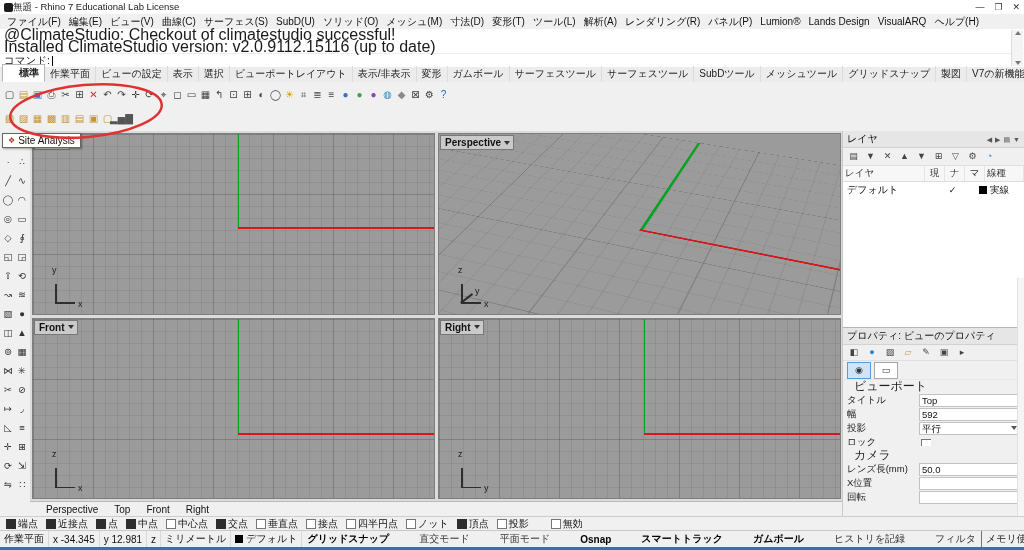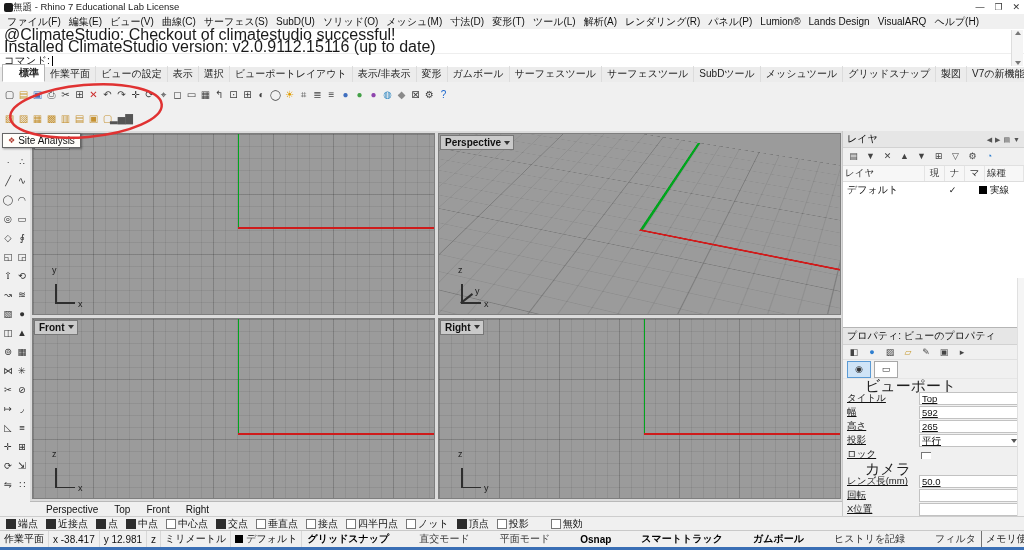--- a/index.html
+++ b/index.html
@@ -114,23 +114,23 @@
   .lr-swatch{width:8px;height:8px;background:#000;}
   .lr-lt{width:34px;font-size:9.5px;white-space:nowrap;overflow:hidden;}
   .properties-panel{flex:1;display:flex;flex-direction:column;overflow:hidden;}
   .prop-tabs{height:15px;display:flex;align-items:center;gap:2px;padding:0 3px;border-bottom:1px solid #e0e0e0;}
   .pt-icon{width:16px;height:13px;display:flex;align-items:center;justify-content:center;}
   .pt-icon .glyph{font-size:9px;color:#444;line-height:1;}
   .view-buttons{height:18px;display:flex;align-items:center;gap:3px;padding:0 4px;border-bottom:1px solid #e6e6e6;}
   .vb{width:22px;height:15px;border:1px solid #a8a8a8;background:#fff;display:flex;align-items:center;justify-content:center;}
   .vb .glyph{font-size:9px;color:#333;line-height:1;}
   .vb.on{background:#cfe4f7;border-color:#5b9bd5;}
-  .section-label{height:13px;line-height:13px;padding-left:22px;font-size:15px;color:#1e1e1e;}
+  .section-label{height:13px;line-height:13px;padding-left:4px;font-size:12px;color:#1e1e1e;margin-left:7px;}
   .prop-rows{padding:0 4px;}
-  .prop-row{display:flex;align-items:center;height:14px;margin-bottom:0;text-decoration:underline;}
+  .prop-row{display:flex;align-items:center;height:14px;margin-bottom:0;}
   .prop-label{width:72px;font-size:9.5px;white-space:nowrap;overflow:hidden;color:#222;}
   .prop-value{flex:1;height:11px;line-height:11px;background:#fff;border:1px solid #c2c2c2;font-size:9.5px;padding:0 2px;
               position:relative;white-space:nowrap;overflow:hidden;}
   .prop-value.dd::after{content:"";position:absolute;right:2px;top:3.5px;width:0;height:0;
               border-left:3.5px solid transparent;border-right:3.5px solid transparent;border-top:4px solid #555;}
   .prop-value.cb{background:transparent;border:none;}
   .prop-value.cb::before{content:"";display:inline-block;width:9px;height:9px;border:1px solid #767676;background:#fff;vertical-align:middle;}
   .panel-scroll{position:absolute;right:0;top:147px;bottom:0;width:6px;background:#f5f5f5;border-left:1px solid #e0e0e0;}
   
   .osnap{position:absolute;left:0;right:0;bottom:19px;height:14px;background:#f0f0f0;border-top:1px solid #cdcdcd;
@@ -661,45 +661,41 @@
 
       <div class="prop-row">
           <span class="prop-label">タイトル</span>
           <span class="prop-value">Top</span>
         </div>
           <div class="prop-row">
           <span class="prop-label">幅</span>
           <span class="prop-value">592</span>
         </div>
           <div class="prop-row">
-          <span class="prop-label">高さ</span>
-          <span class="prop-value">265</span>
-        </div>
-          <div class="prop-row">
           <span class="prop-label">投影</span>
           <span class="prop-value dd">平行</span>
         </div>
           <div class="prop-row">
           <span class="prop-label">ロック</span>
           <span class="prop-value cb"></span>
         </div>
         </div>
       <div class="section-label">カメラ</div>
       <div class="prop-rows">
 
       <div class="prop-row">
           <span class="prop-label">レンズ長(mm)</span>
           <span class="prop-value">50.0</span>
         </div>
           <div class="prop-row">
+          <span class="prop-label">X位置</span>
+          <span class="prop-value"></span>
+        </div>
+          <div class="prop-row">
           <span class="prop-label">回転</span>
-          <span class="prop-value"></span>
-        </div>
-          <div class="prop-row">
-          <span class="prop-label">X位置</span>
           <span class="prop-value"></span>
         </div>
         </div>
     </div>
 
     <div class="panel-scroll"></div>
   </div>
 
   <div class="osnap">
 
@@ -752,21 +748,21 @@
       <span>投影</span>
     </span>
       <span class="osnap-item">
       <span class="cb"></span>
       <span>無効</span>
     </span>
     </div>
 
   <div class="statusbar">
     <span class="sb-seg w-cp">作業平面</span>
-    <span class="sb-seg w-x">x -38.417</span>
+    <span class="sb-seg w-x">x -34.345</span>
     <span class="sb-seg w-y">y 12.981</span>
     <span class="sb-seg w-z">z</span>
     <span class="sb-seg w-u">ミリメートル</span>
     <span class="sb-seg w-l">
       <span class="swatch"></span>
       <span>デフォルト</span>
     </span>
     <span class="sb-toggles">
 
     <span class="st-toggle on">グリッドスナップ</span>

